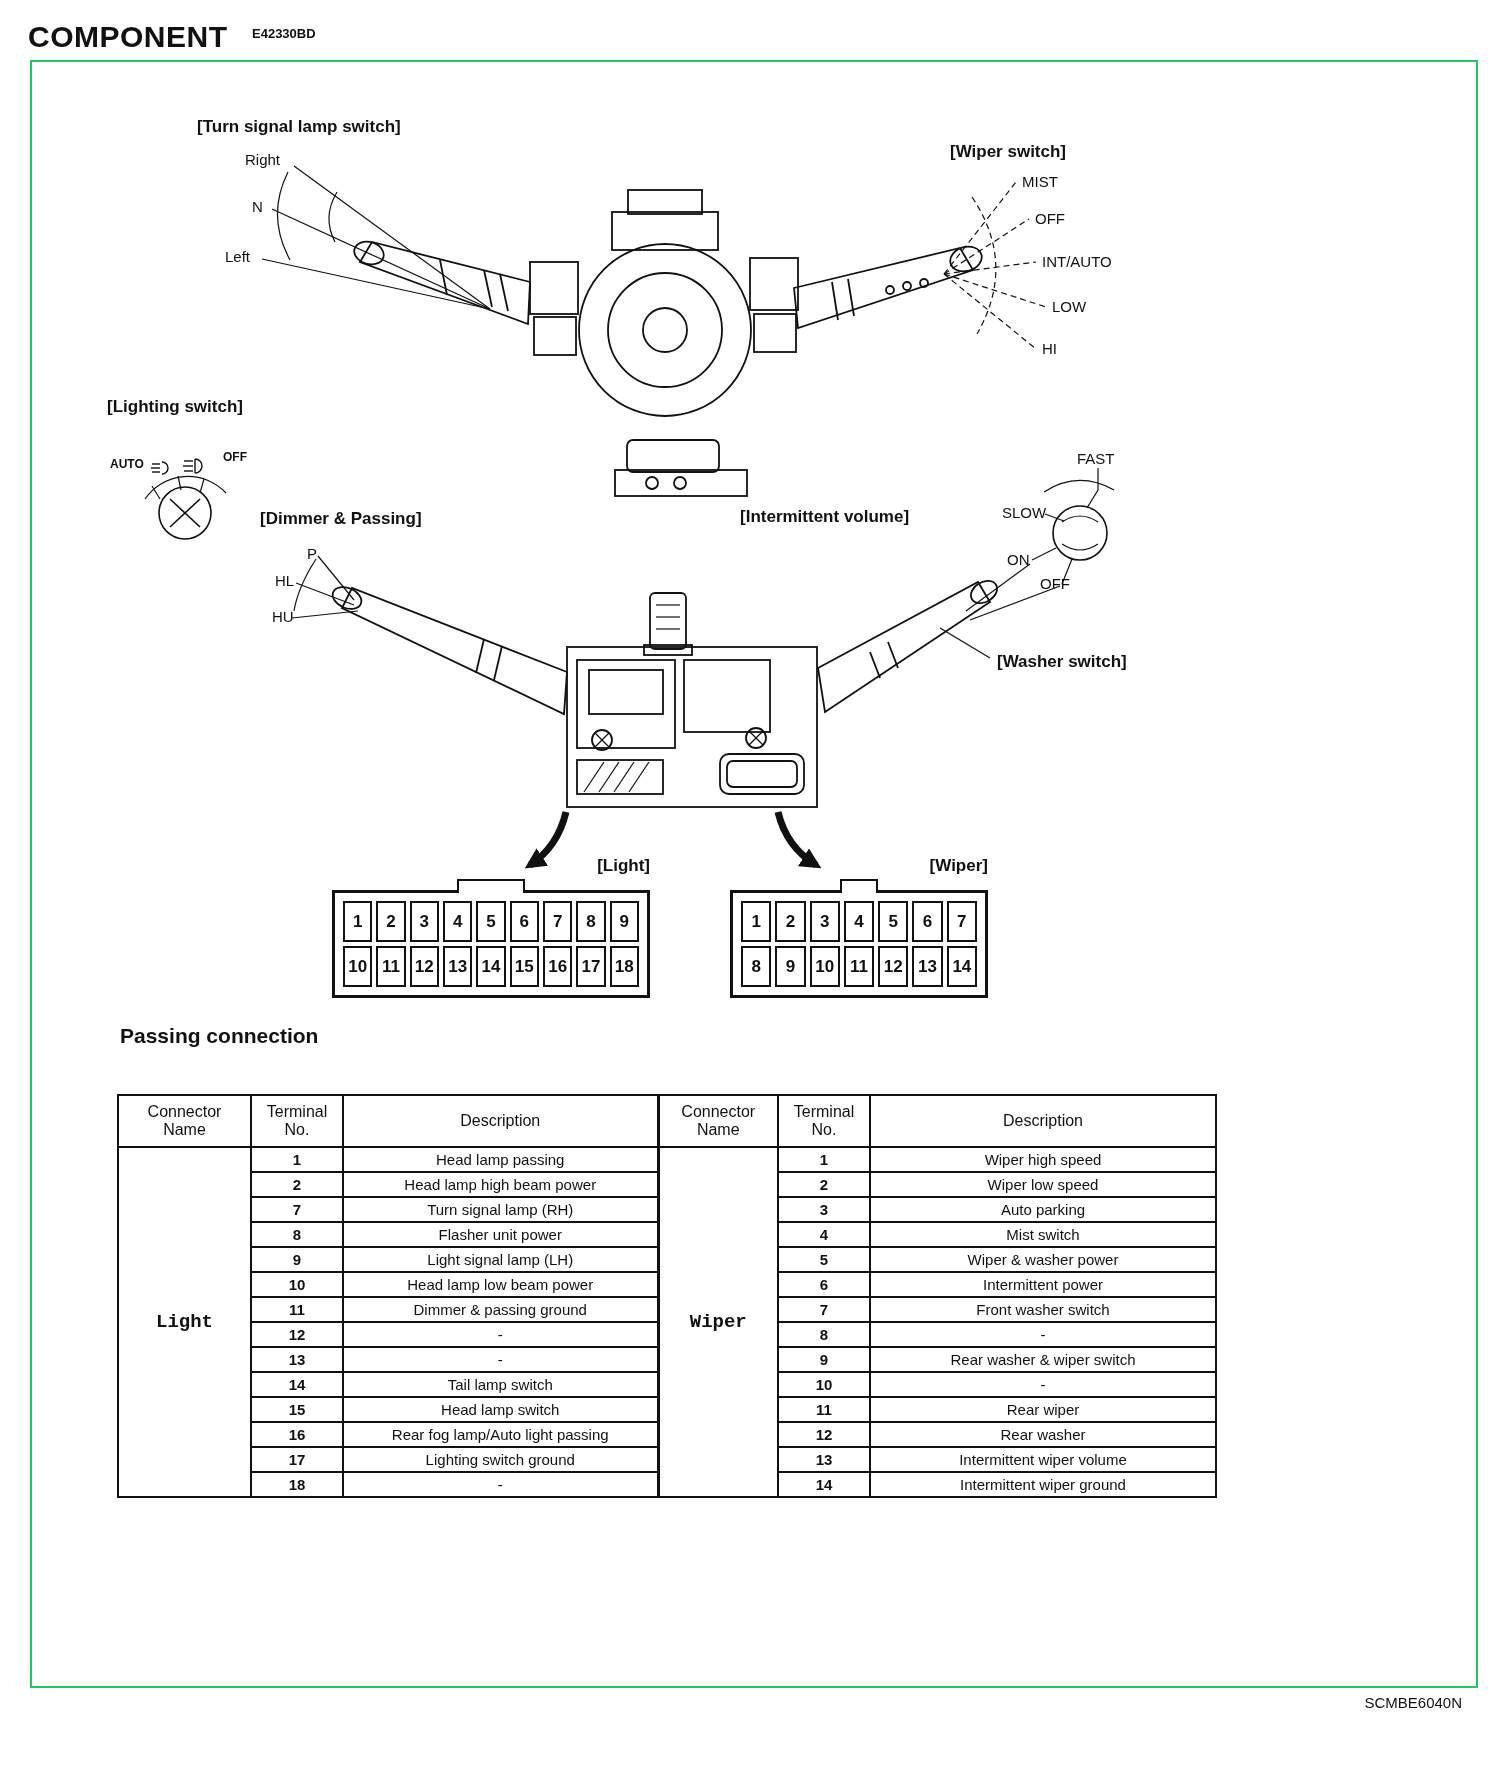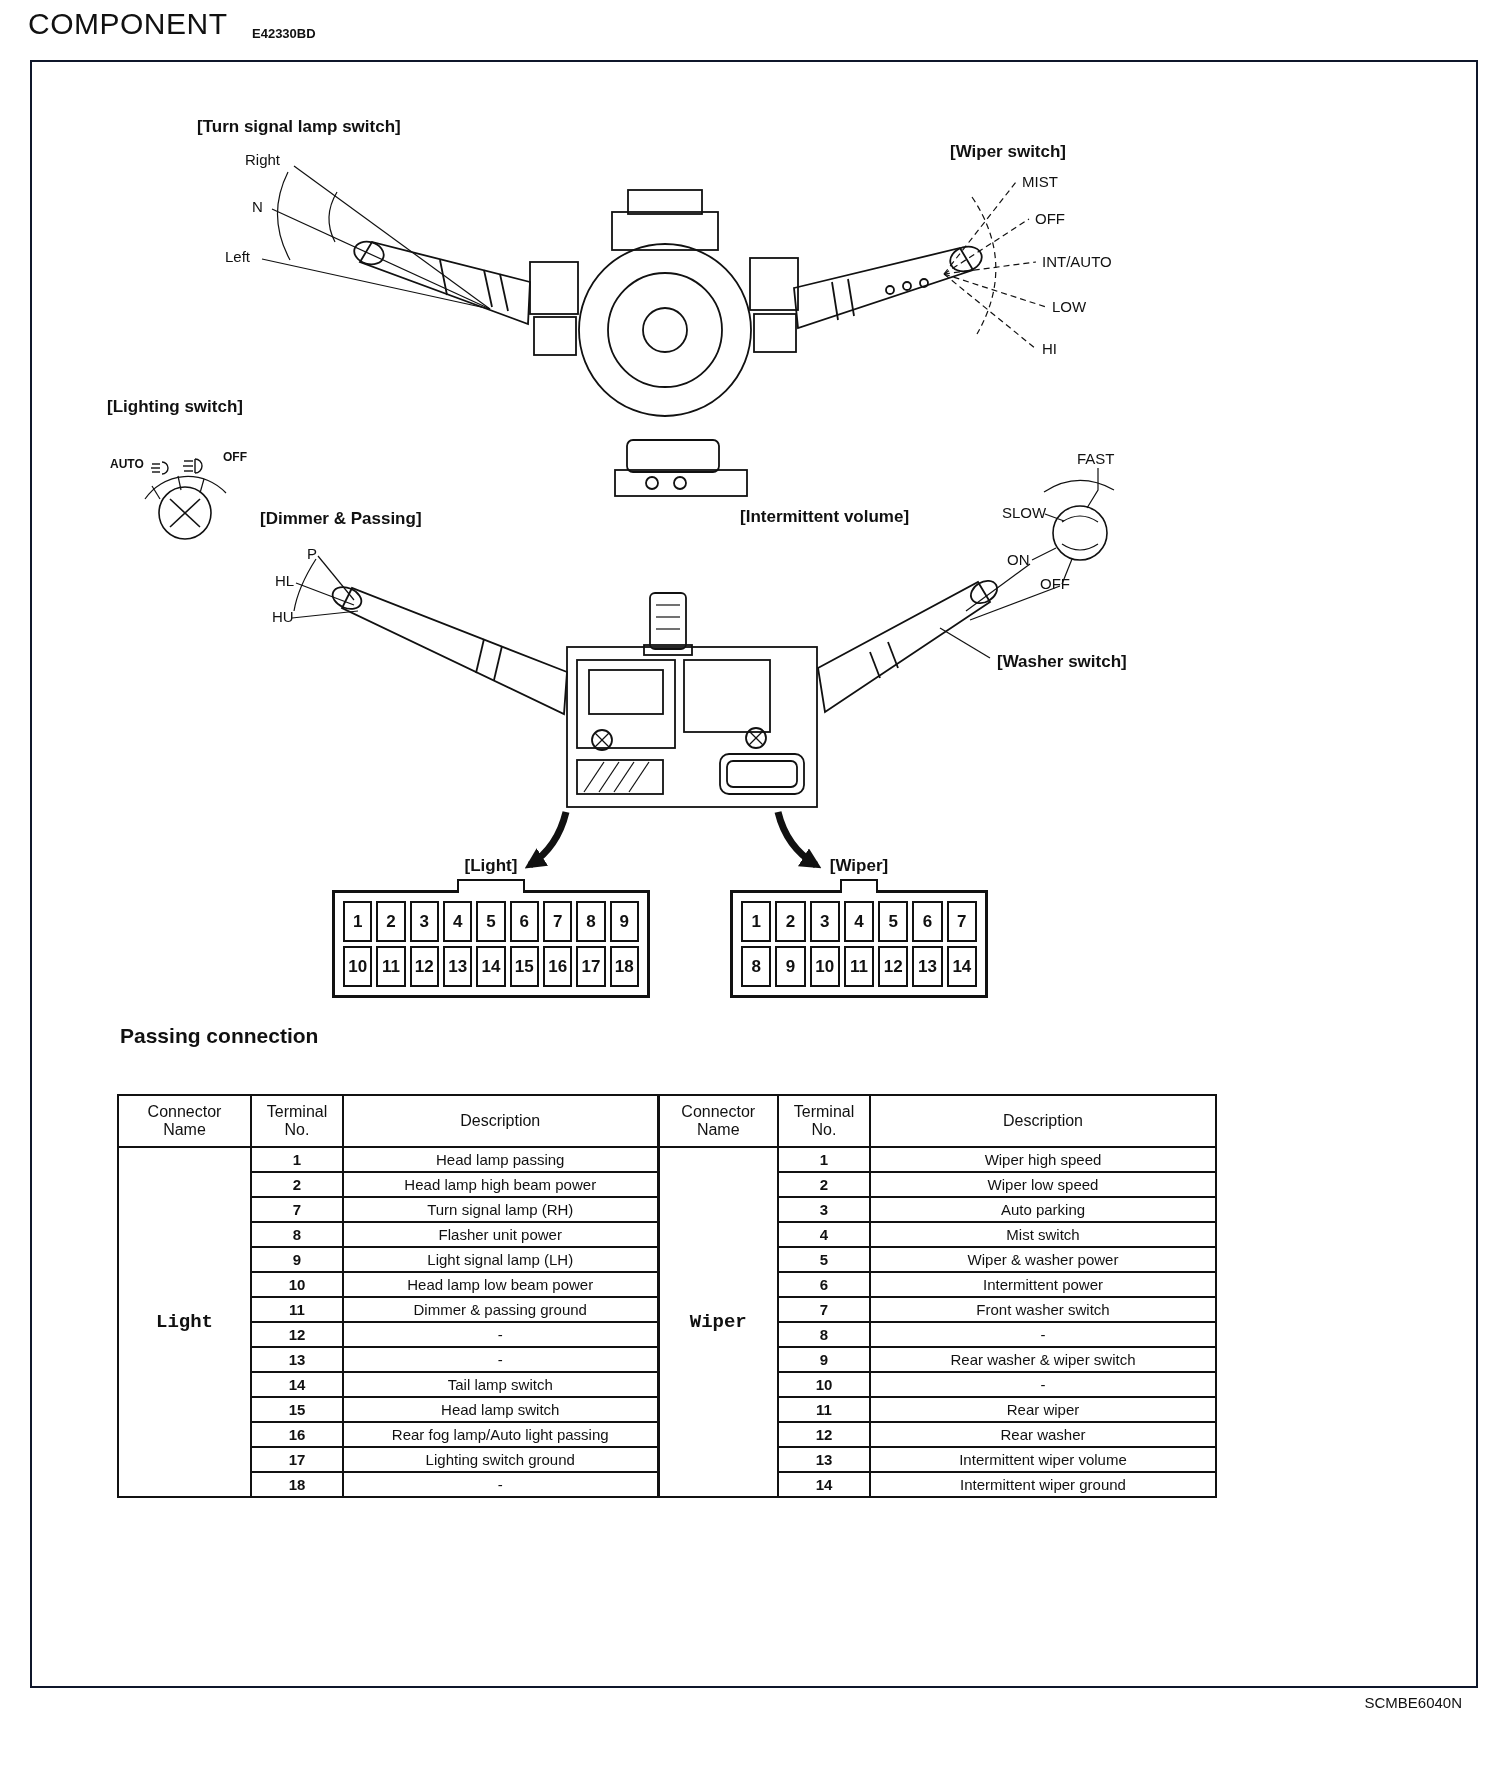--- a/index.html
+++ b/index.html
@@ -1,30 +1,30 @@
 <!DOCTYPE html>
 <html><head>
 <meta charset="utf-8">
 <style>
   * { margin:0; padding:0; box-sizing:border-box; }
   html,body { background:#fff; }
   body {
     width:1504px; height:1780px; position:relative;
     font-family:"Liberation Sans", sans-serif; color:#111;
   }
-  .page-title { position:absolute; left:28px; top:7px; font-size:30px; font-weight:normal; letter-spacing:0.5px; }
+  .page-title { position:absolute; left:28px; top:20px; font-size:30px; font-weight:bold; letter-spacing:0.5px; }
   .doc-code  { position:absolute; left:252px; top:26px; font-size:13px; font-weight:bold; }
-  .main-box  { position:absolute; left:30px; top:60px; width:1448px; height:1628px; border:2px solid #0f172a; background:#fff;padding-left:26px; }
+  .main-box  { position:absolute; left:30px; top:60px; width:1448px; height:1628px; border:2px solid #22c55e; background:#fff;padding-left:26px; }
   svg.diagram { position:absolute; left:0; top:0; }
   svg text { font-family:"Liberation Sans", sans-serif; fill:#111; }
   .lbl  { font-size:17px; font-weight:bold; }
   .pos  { font-size:15px; }
   .pos-sm { font-size:12px; font-weight:bold; }
 
-  .conn-label { position:absolute; text-align:center; font-weight:bold; font-size:17px; }
+  .conn-label { position:absolute; text-align:right; font-weight:bold; font-size:17px; }
   .connector  { position:absolute; border:3px solid #111; background:#fff; }
   .notch { position:absolute; top:-14px; left:50%; transform:translateX(-50%); height:14px;
            border:2px solid #111; border-bottom:none; background:#fff; }
   .notch.light { width:68px; }
   .notch.wiper { width:38px; }
   .pins { display:flex; flex-direction:column; gap:4px; padding:8px; height:100%; }
   .pin-row { flex:1; display:grid; gap:4px; }
   .pin-row.cols9 { grid-template-columns:repeat(9,1fr); }
   .pin-row.cols7 { grid-template-columns:repeat(7,1fr); }
   .pin { border:2px solid #111; display:flex; align-items:center; justify-content:center;

